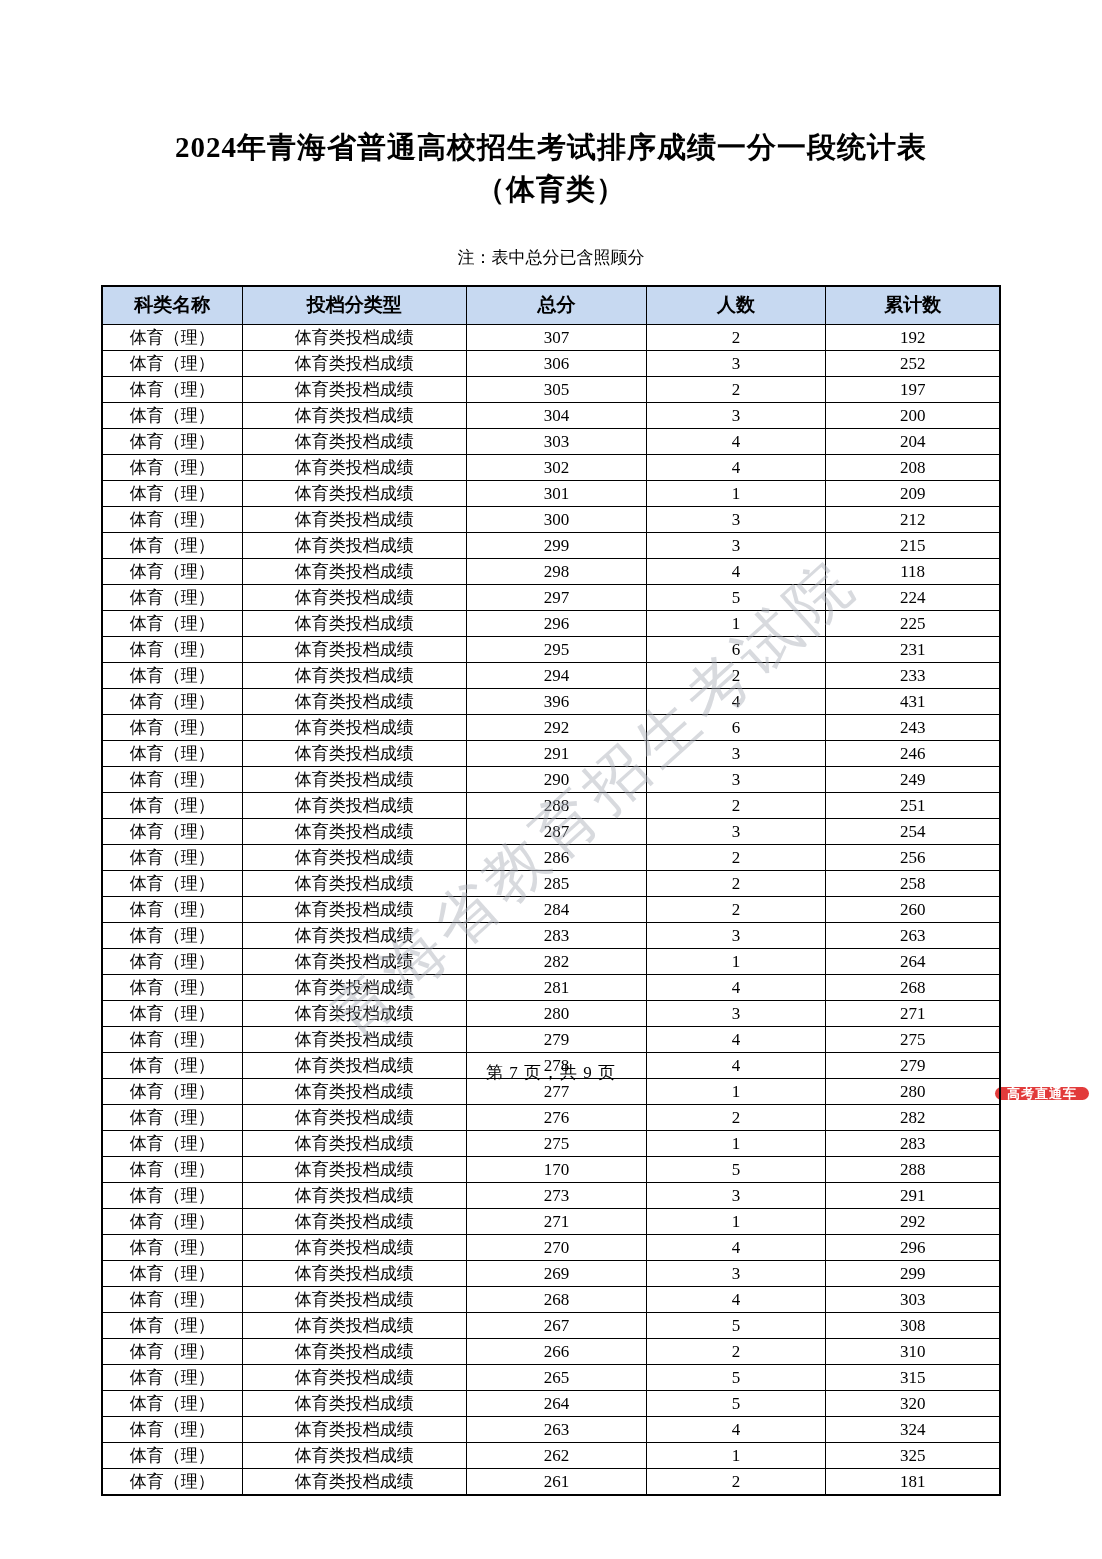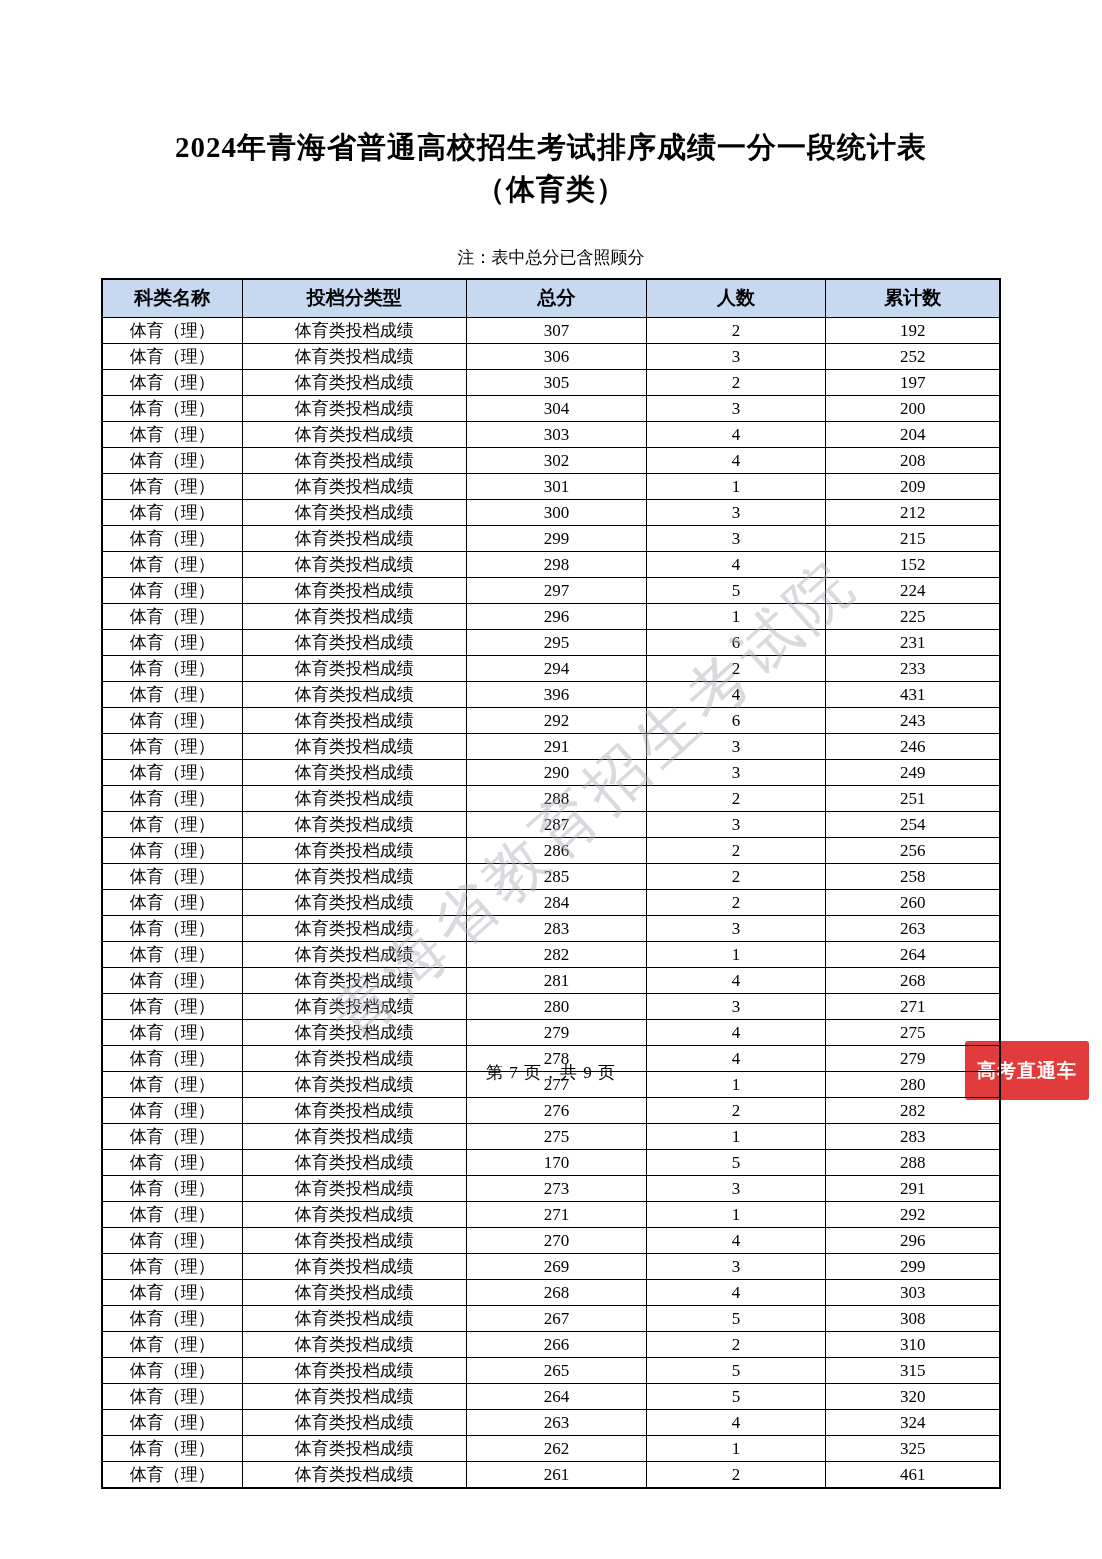--- a/index.html
+++ b/index.html
@@ -26,21 +26,21 @@
     line-height: 1.45;
     letter-spacing: 1px;
   }
   .note {
     margin-top: 36px;
     text-align: center;
     font-size: 17px;
   }
   table.score-table {
     width: 900px;
-    margin: 9px auto 0 auto;
+    margin: 16px auto 0 auto;
     border-collapse: collapse;
     border: 2px solid #000000;
     table-layout: fixed;
     position: relative;
     z-index: 1;
   }
   table.score-table col.c1 { width: 15.6%; }
   table.score-table col.c2 { width: 25.0%; }
   table.score-table col.c3 { width: 20.0%; }
   table.score-table col.c4 { width: 20.0%; }
@@ -88,25 +88,25 @@
     text-align: center;
     font-size: 17px;
     letter-spacing: 1px;
   }
   .badge {
     position: absolute;
     right: 13px;
     bottom: 28px;
     background: var(--badge-bg, #e23b3b);
     color: #ffffff;
-    font-size: 19px;
+    font-size: 13px;
     font-weight: bold;
     line-height: 1;
-    padding: 20px 12px;
-    border-radius: 3px;
+    padding: 0 12px;
+    border-radius: 12px;
     font-family: "Liberation Sans", "DejaVu Sans", sans-serif;
     letter-spacing: 1px;
   }
 </style>
 </head>
 <body>
 
 <div class="page">
 
   <h1 class="title"><span>2024年青海省普通高校招生考试排序成绩一分一段统计表</span><br><span>（体育类）</span></h1>
@@ -192,21 +192,21 @@
           <td>体育类投档成绩</td>
           <td>299</td>
           <td>3</td>
           <td>215</td>
         </tr>
         <tr>
           <td>体育（理）</td>
           <td>体育类投档成绩</td>
           <td>298</td>
           <td>4</td>
-          <td>152</td>
+          <td>118</td>
         </tr>
         <tr>
           <td>体育（理）</td>
           <td>体育类投档成绩</td>
           <td>297</td>
           <td>5</td>
           <td>224</td>
         </tr>
         <tr>
           <td>体育（理）</td>
@@ -437,21 +437,21 @@
           <td>体育类投档成绩</td>
           <td>262</td>
           <td>1</td>
           <td>325</td>
         </tr>
         <tr>
           <td>体育（理）</td>
           <td>体育类投档成绩</td>
           <td>261</td>
           <td>2</td>
-          <td>461</td>
+          <td>181</td>
         </tr>
       </tbody>
   </table>
 
   <div class="watermark">青海省教育招生考试院</div>
 
   <div class="footer">第 7 页，共 9 页</div>
 
   <div class="badge">高考直通车</div>
 

